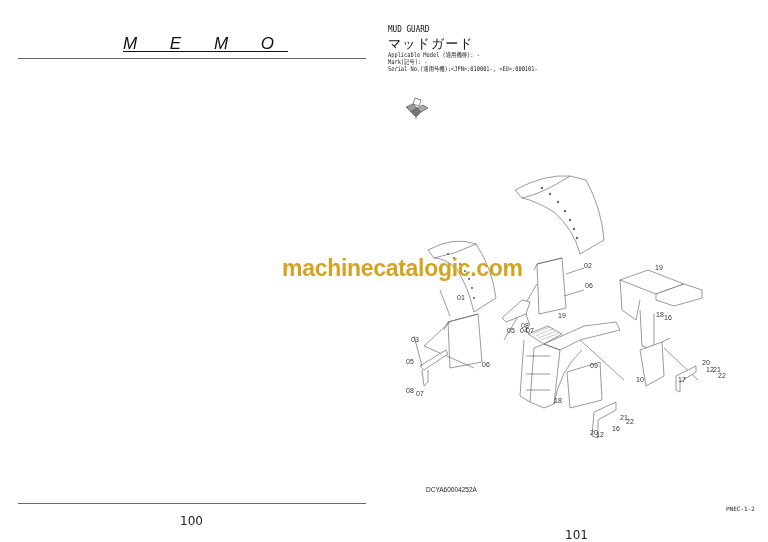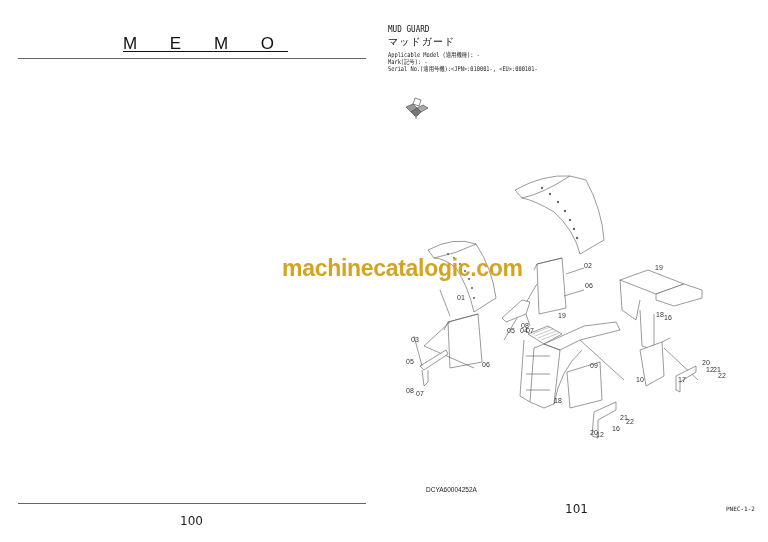--- a/index.html
+++ b/index.html
@@ -1,30 +1,30 @@
 <!DOCTYPE html>
 <html><head>
   <meta charset="utf-8">
   <style>
     html, body { margin: 0; padding: 0; background: #ffffff; }
     body { width: 768px; height: 542px; position: relative; overflow: hidden; font-family: "Liberation Sans", sans-serif; color: #222; }
     .page { position: absolute; top: 0; height: 518px; width: 384px; }
     .page-left { left: 0; }
     .page-right { left: 384px; }
 
-    .memo-title { position: absolute; left: 0; width: 384px; top: 34px; text-align: center; font-size: 17px; letter-spacing: 14px; text-decoration: underline; text-underline-offset: 2px; font-family: "Liberation Sans", sans-serif; color: #111; padding-left: 27px; box-sizing: border-box; }
+    .memo-title { position: absolute; left: 0; width: 384px; top: 34px; text-align: center; font-size: 17px; letter-spacing: 14px; text-decoration: underline; text-underline-offset: 2px; font-family: "Liberation Sans", sans-serif; color: #111; padding-left: 27px; box-sizing: border-box; font-style: italic; }
     .rule { position: absolute; left: 18px; width: 348px; height: 1px; background: #666; }
     .rule-top { top: 58px; }
     .rule-bottom { top: 503px; }
     .page-number { position: absolute; font-size: 12px; color: #222; font-family: "DejaVu Sans", sans-serif; }
     .pn-left { left: 180px; top: 514px; }
-    .pn-right { left: 181px; top: 502px; text-align: center; }
+    .pn-right { left: 181px; top: 528px; text-align: center; }
 
     .section-title { position: absolute; left: 4px; top: 24px; font-family: "DejaVu Sans Mono", monospace; font-size: 9px; color: #111; transform: scaleX(0.85); transform-origin: left; }
-    .section-title-jp { position: absolute; left: 4px; top: 35px; font-family: "DejaVu Sans", sans-serif; font-size: 10px; color: #111; letter-spacing: 1px; }
+    .section-title-jp { position: absolute; left: 4px; top: 35px; font-family: "DejaVu Sans", sans-serif; font-size: 13px; color: #111; letter-spacing: 1px; }
     .meta-line { position: absolute; left: 4px; font-family: "DejaVu Sans Mono", monospace; font-size: 6.5px; color: #222; white-space: nowrap; transform: scaleX(0.82); transform-origin: left; }
     .meta-1 { top: 51px; }
     .meta-2 { top: 58px; }
     .meta-3 { top: 65px; }
 
     .doc-code { position: absolute; left: 42px; top: 486px; font-size: 6.5px; font-family: "Liberation Sans", sans-serif; color: #222; }
     .ref-code { position: absolute; left: 342px; top: 505px; font-size: 6px; font-family: "DejaVu Sans Mono", monospace; color: #222; }
 
     .thumb { position: absolute; left: 19px; top: 96px; width: 28px; height: 24px; }
 

